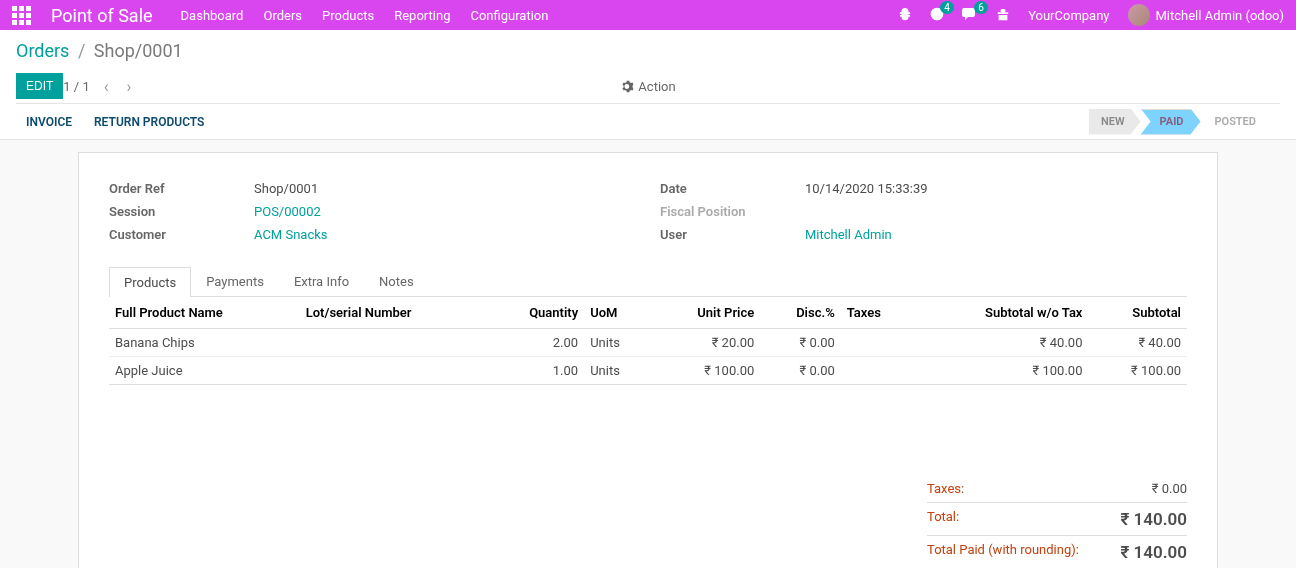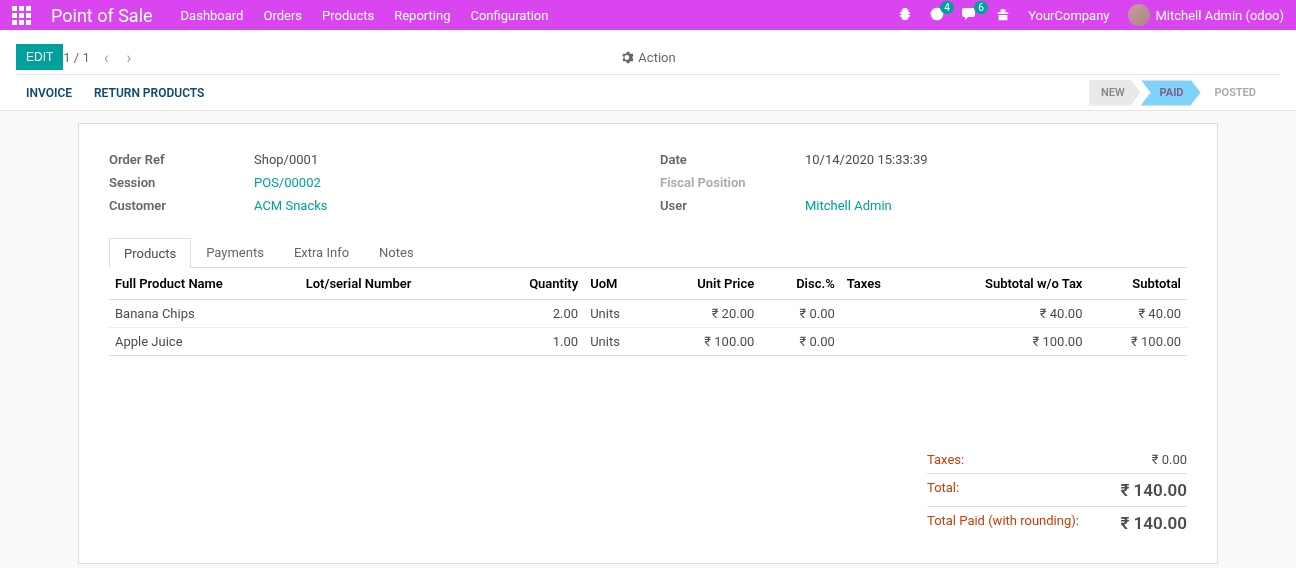--- a/index.html
+++ b/index.html
@@ -124,20 +124,25 @@
     </span>
     <span>YourCompany</span>
     <span style="display:flex;align-items:center;gap:6px;">
       <span class="avatar"></span>
       <span>Mitchell Admin (odoo)</span>
     </span>
   </div>
 </div>
 
 <div class="control">
+  <div class="breadcrumb">
+    <span class="link">Orders</span>
+    <span class="sep">/</span>
+    <span class="current">Shop/0001</span>
+  </div>
   <div class="control-row2 control-inner">
     <button class="btn-edit">EDIT</button>
     <div class="action-btn">
       <svg class="gear-svg" viewBox="0 0 16 16">
           <path d="M8 5a3 3 0 1 0 0 6 3 3 0 0 0 0-6zm7 3a7 7 0 0 1-.1 1l1.6 1.3-1.5 2.6-1.9-.7a6 6 0 0 1-1.7 1l-.3 2H7.9l-.3-2a6 6 0 0 1-1.7-1l-1.9.7-1.5-2.6L4.1 9A7 7 0 0 1 4 8a7 7 0 0 1 .1-1L2.5 5.7 4 3.1l1.9.7a6 6 0 0 1 1.7-1l.3-2h3.2l.3 2a6 6 0 0 1 1.7 1l1.9-.7 1.5 2.6L14.9 7a7 7 0 0 1 .1 1z"></path>
         </svg>
       <span>Action</span>
     </div>
     <div class="pager">
       <span>1 / 1</span>

